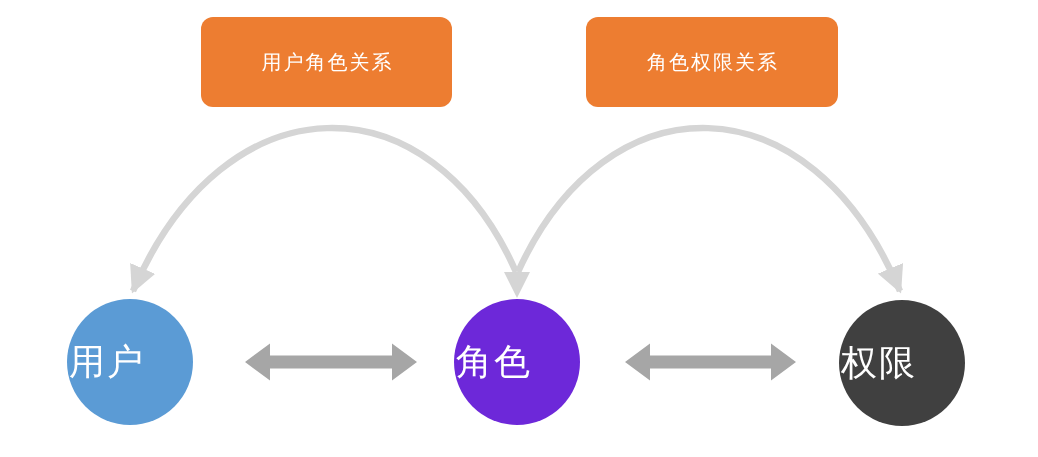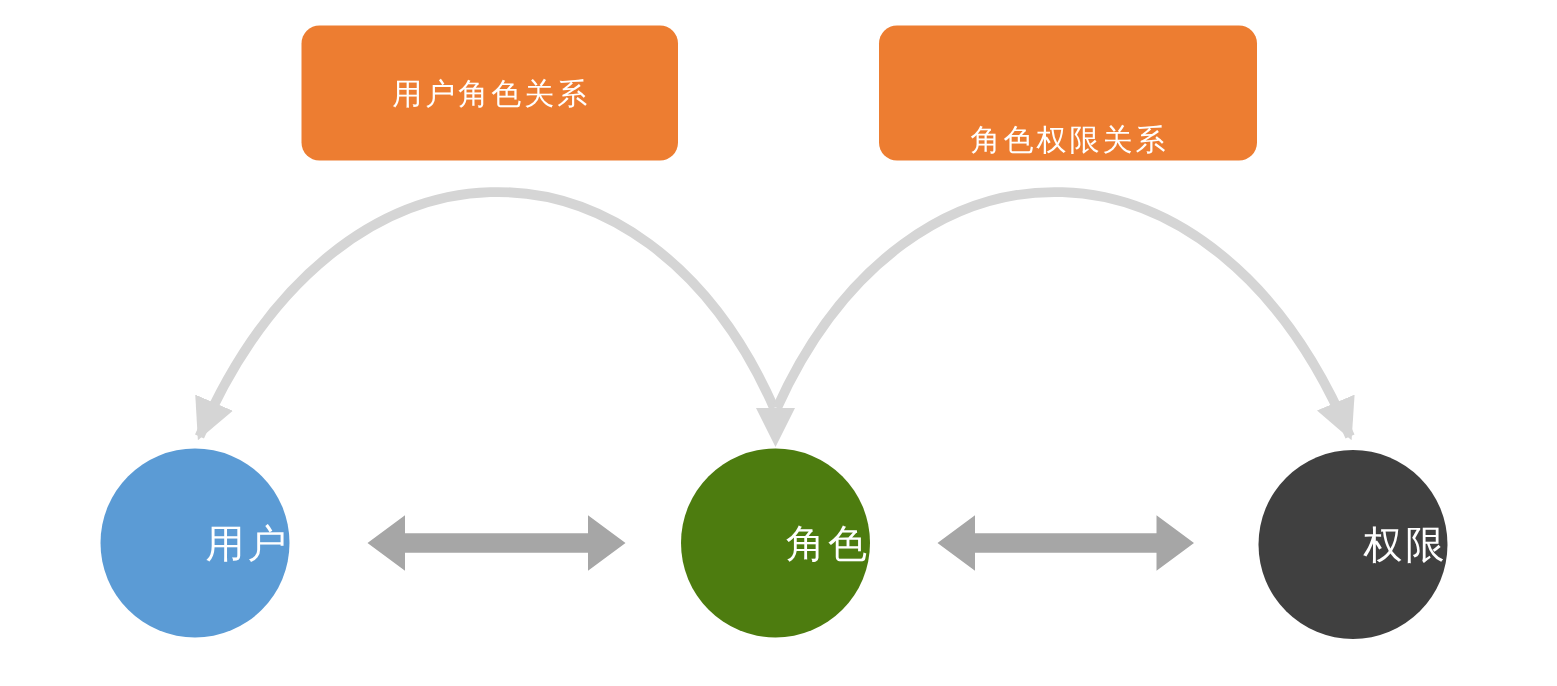--- a/index.html
+++ b/index.html
@@ -22,32 +22,32 @@
     border-radius: 12px;
     color: #ffffff;
     font-size: 20px;
     letter-spacing: 2px;
     display: flex;
     align-items: center;
     justify-content: center;
     text-indent: 2px;
   }
   .rel-box.b1 { left: 201px; width: 251px; }
-  .rel-box.b2 { left: 586px; width: 252px; align-items: flex-end; }
+  .rel-box.b2 { left: 586px; width: 252px; }
   .node {
     position: absolute;
     width: 126px;
     height: 126px;
     border-radius: 50%;
     color: #ffffff;
-    font-size: 26px;
+    font-size: 36px;
     letter-spacing: 2px;
     display: flex;
     align-items: center;
-    justify-content: flex-end;
+    justify-content: flex-start;
     text-indent: 2px;
   }
   .node.n-user { left: 67px;  top: 299px; }
   .node.n-role { left: 454px; top: 299px; }
   .node.n-perm { left: 839px; top: 300px; }
   svg.layer {
     position: absolute;
     left: 0;
     top: 0;
   }
@@ -80,21 +80,21 @@
   </div>
 
   <div class="rel-box b2" style="background: rgb(237, 125, 49);">
     <span>角色权限关系</span>
   </div>
 
   <div class="node n-user" style="background: rgb(91, 155, 213);">
     <span>用户</span>
   </div>
 
-  <div class="node n-role" style="background: #4d7c0f;">
+  <div class="node n-role" style="background: #6d28d9;">
     <span>角色</span>
   </div>
 
   <div class="node n-perm" style="background: #404040;">
     <span>权限</span>
   </div>
 
 </div>
 
 </body></html>

